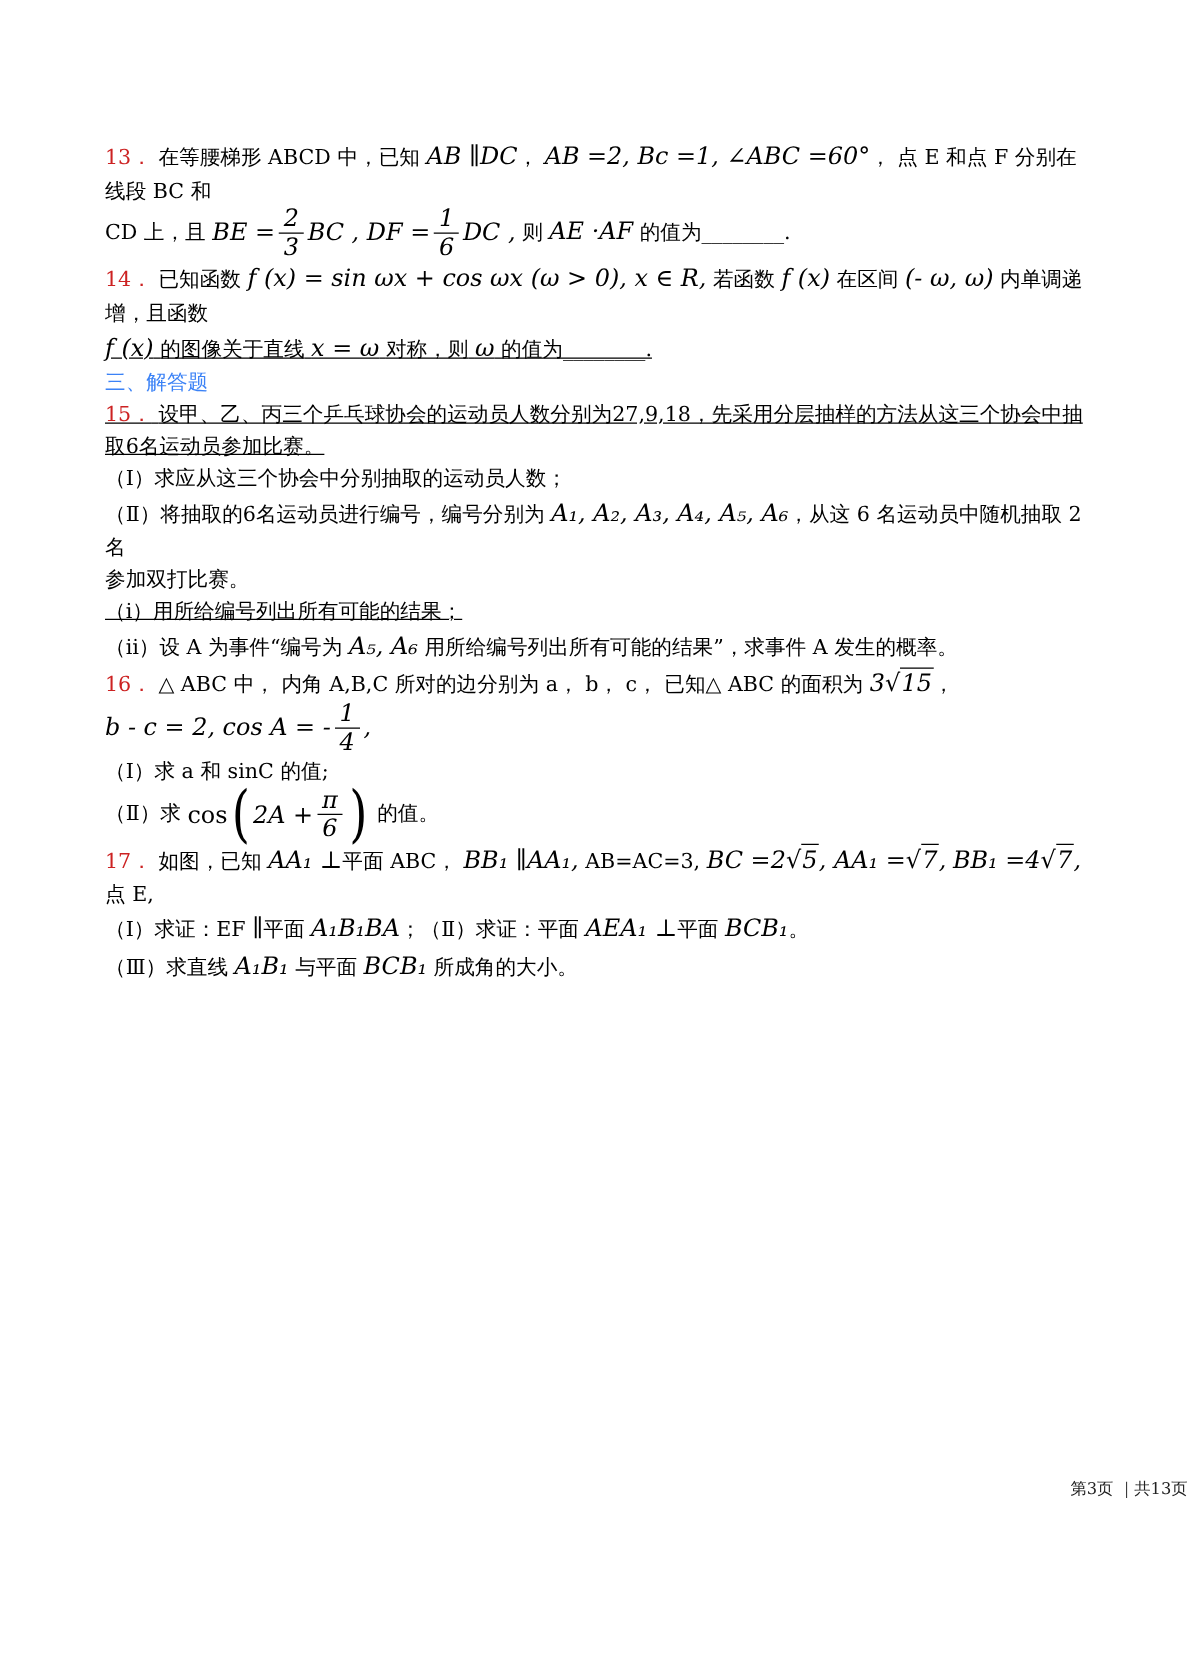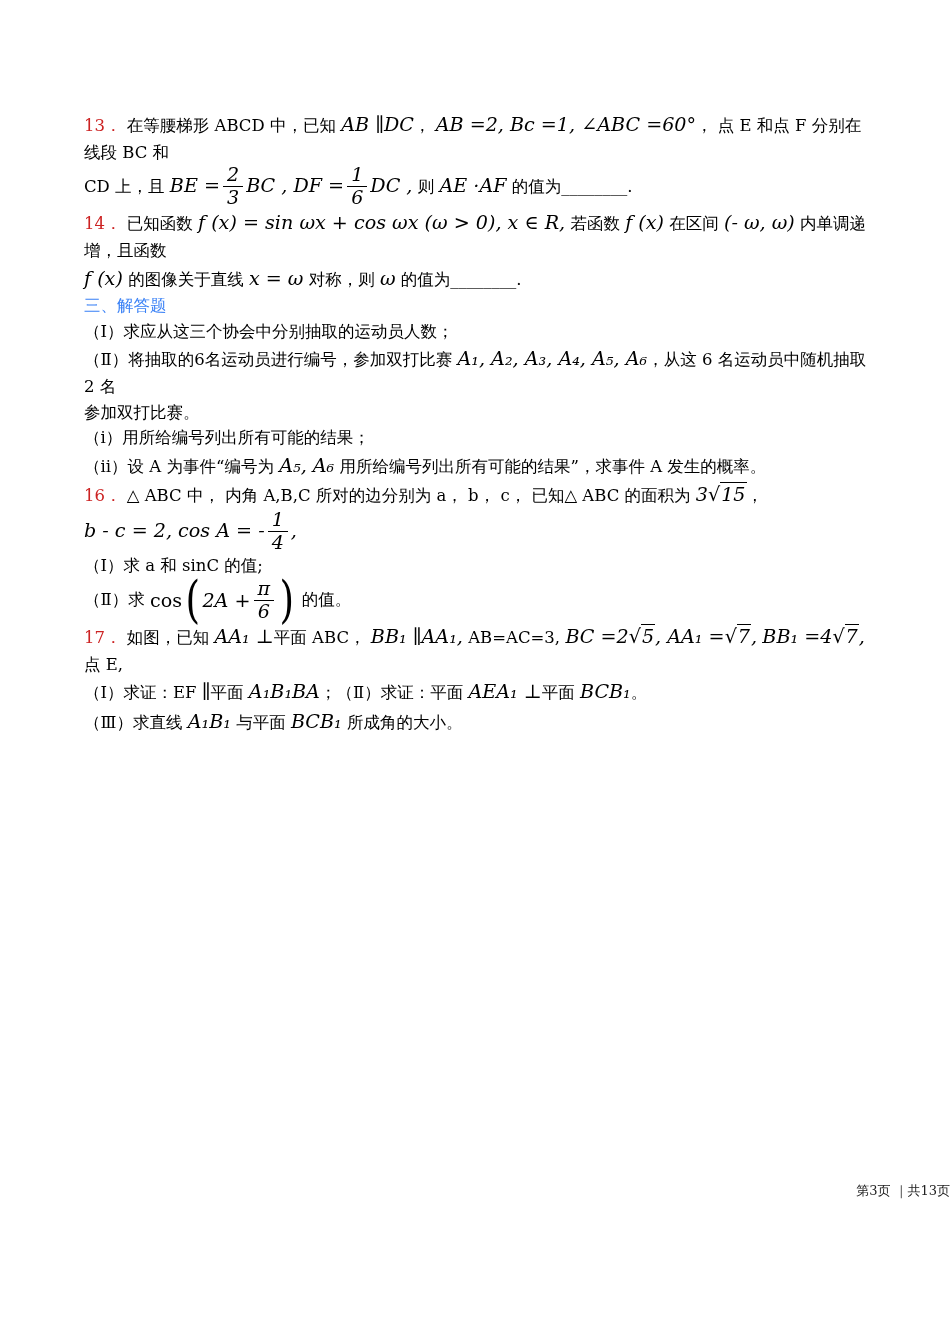--- a/index.html
+++ b/index.html
@@ -51,21 +51,21 @@
   .bigp {
     font-style: normal;
     font-size: 2.6em;
     font-weight: 300;
     line-height: 0.75;
     display: inline-block;
     transform: scaleX(0.75);
   }
 
   
-  .mt8  { margin-top: 8px; }
+  .mt8  { margin-top: 8px; text-decoration: underline; }
   .mt10 { margin-top: 10px; }
   .mt14 { margin-top: 14px; }
   .mt16 { margin-top: 16px; }
   .mt26 { margin-top: 26px; }
   .mt70 { margin-top: 70px; }
 
   .footer {
     position: absolute;
     left: 0; right: 0;
     bottom: 84px;
@@ -110,25 +110,29 @@
       <span class="m">f (x)</span>
       <span class="t">的图像关于直线</span>
       <span class="m">x = ω</span>
       <span class="t">对称，则</span>
       <span class="m">ω</span>
       <span class="t">的值为________.</span>
     </p>
 
     <p class="line sec mt16">三、解答题</p>
 
+    <p class="line mt8">
+      <span class="qn">15．</span>
+      <span class="t">设甲、乙、丙三个乒乓球协会的运动员人数分别为27,9,18，先采用分层抽样的方法从这三个协会中抽取6名运动员参加比赛。</span>
+    </p>
     <p class="line mt10">
       <span class="t">（Ⅰ）求应从这三个协会中分别抽取的运动员人数；</span>
     </p>
     <p class="line mt10">
-      <span class="t">（Ⅱ）将抽取的6名运动员进行编号，参加双打比赛</span>
+      <span class="t">（Ⅱ）将抽取的6名运动员进行编号，编号分别为</span>
       <span class="m">A₁, A₂, A₃, A₄, A₅, A₆</span><span class="t">，从这 6 名运动员中随机抽取 2 名</span>
     </p>
     <p class="line mt14">
       <span class="t">参加双打比赛。</span>
     </p>
     <p class="line mt8">
       <span class="t">（ⅰ）用所给编号列出所有可能的结果；</span>
     </p>
     <p class="line mt16">
       <span class="t">（ⅱ）设 A 为事件“编号为</span>

